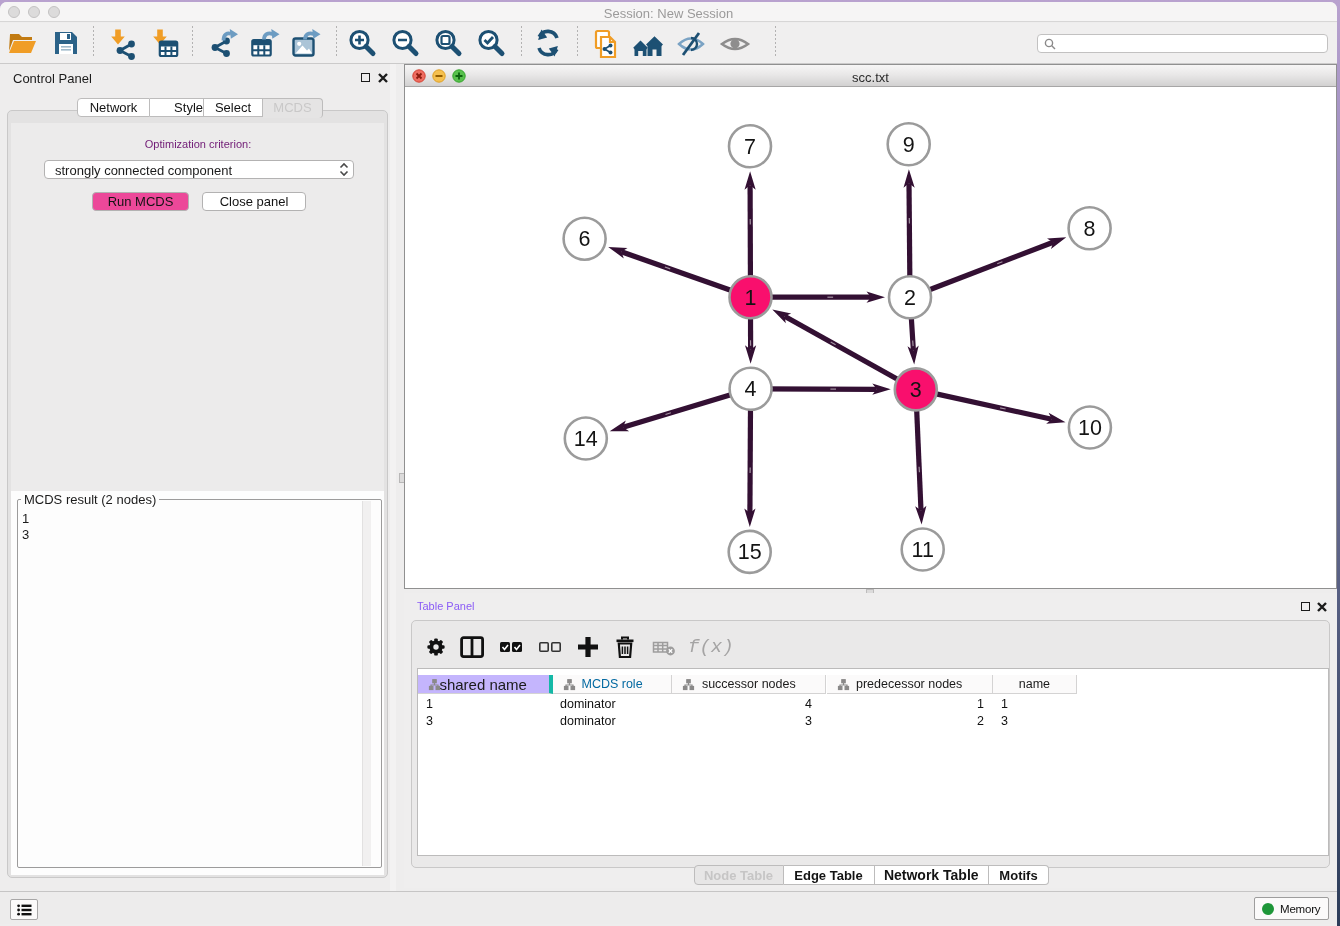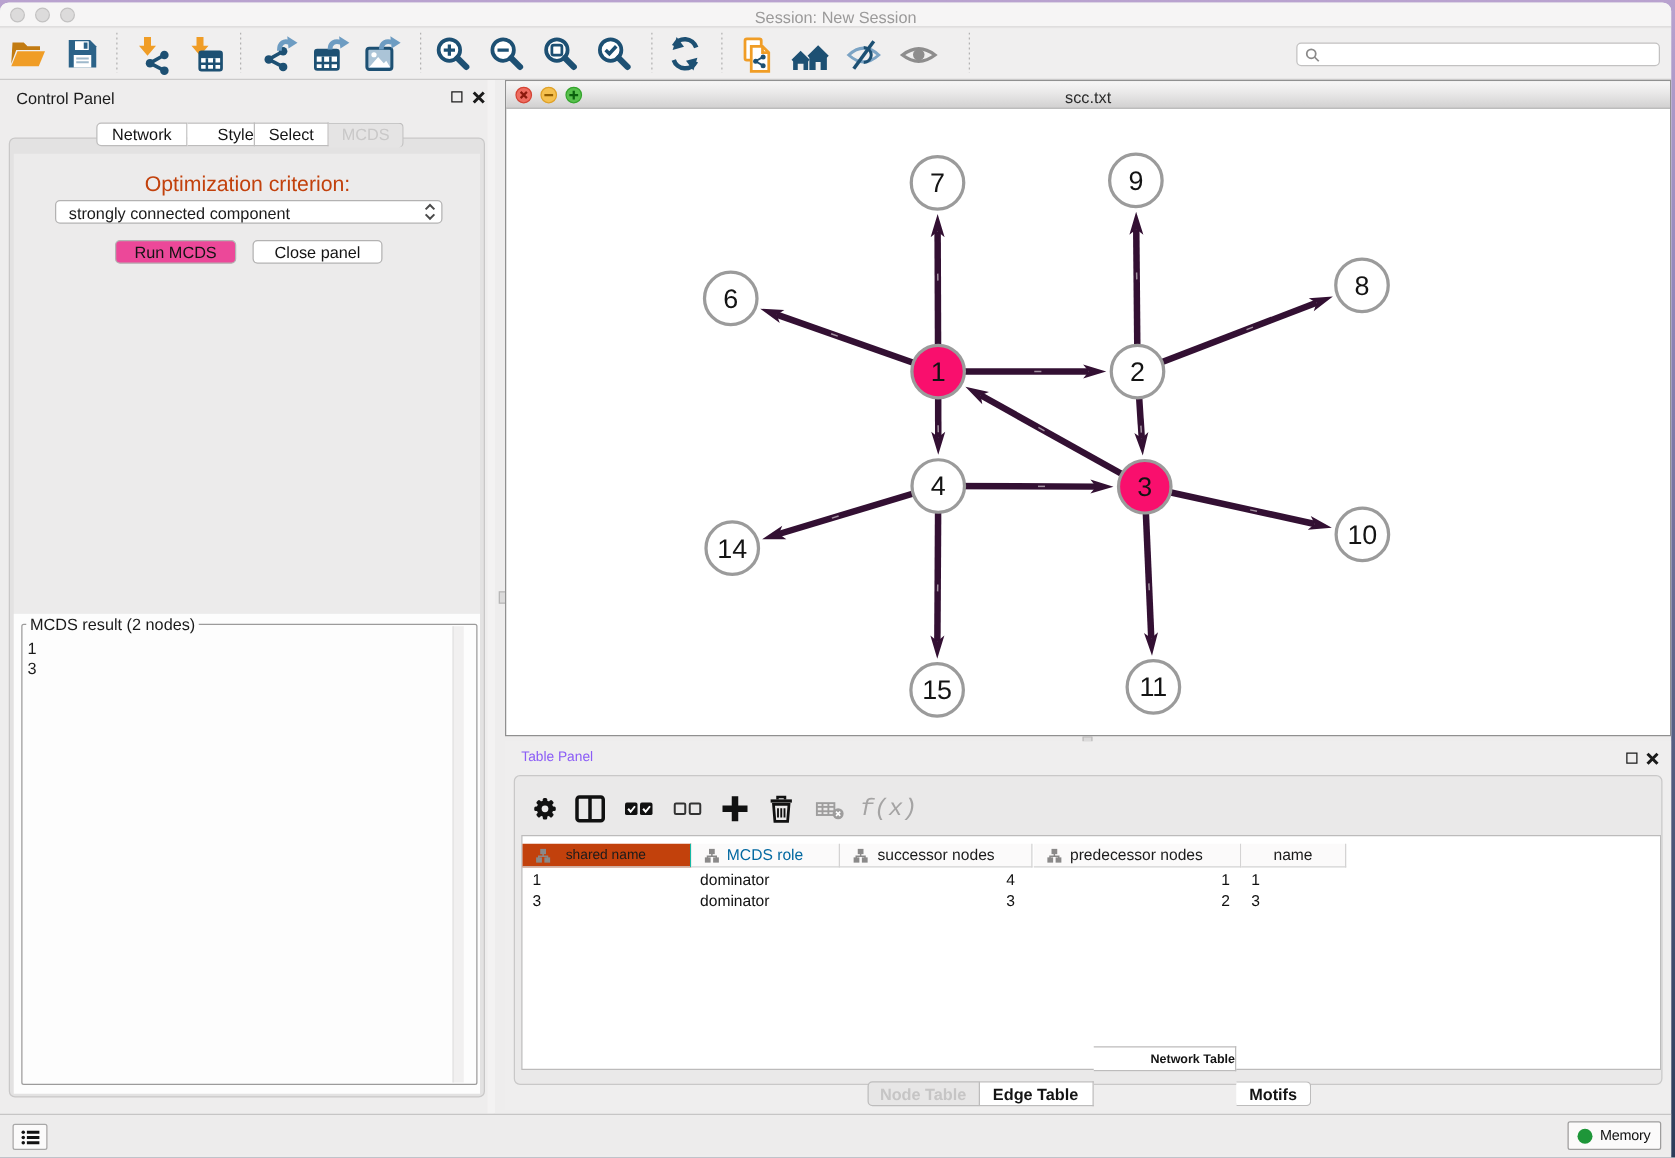--- a/index.html
+++ b/index.html
@@ -135,21 +135,21 @@
 <svg class="abs" style="left:377px;top:72px" width="12" height="12" viewBox="0 0 12 12">
         <path d="M2 2 L10 10 M10 2 L2 10" stroke="#1b1b1b" stroke-width="2.4"></path>
       </svg>
 <div class="abs" style="left:7px;top:110px;width:381px;height:768px;background:#e3e2e2;border:1px solid #c9c8c8;border-radius:5px"></div>
 <div class="abs" style="left:11px;top:123px;width:373px;height:368px;background:#ecebeb"></div>
 <div class="abs" style="left:11px;top:491px;width:373px;height:384px;background:#fdfdfd"></div>
 <div class="abs" style="left:77px;top:98px;width:73px;height:19px;background:#fff;color:#141414;border:1px solid #bdbcbc;border-radius:4px 0 0 4px;font-size:13px;text-align:center;line-height:18px">Network</div>
 <div class="abs" style="left:150px;top:98px;width:54px;height:19px;background:#fff;color:#141414;border:1px solid #bdbcbc;border-left:none;border-radius:0;font-size:13px;text-align:right;line-height:18px">Style</div>
 <div class="abs" style="left:204px;top:98px;width:59px;height:19px;background:#fff;color:#141414;border:1px solid #bdbcbc;border-left:none;border-radius:0;font-size:13px;text-align:center;line-height:18px">Select</div>
 <div class="abs" style="left:263px;top:98px;width:60px;height:19px;background:#e5e4e4;color:#c9c8c8;border:1px solid #bdbcbc;border-bottom:none;border-radius:0 4px 4px 0;border-left:none;height:20px;font-size:13px;text-align:center;line-height:18px">MCDS</div>
-<div class="abs" style="left:0;top:138px;width:396px;text-align:center;font-size:17px;color:#c2410c">Optimization criterion:</div>
+<div class="abs" style="left:0;top:138px;width:396px;text-align:center;font-size:11px;color:#701a75">Optimization criterion:</div>
 <div class="abs" style="left:44px;top:160px;width:310px;height:19px;background:#fff;border:1px solid #b3b2b2;border-radius:4px;font-size:13px;color:#1b1b1b;padding:2px 0 0 10px">strongly connected component</div>
 <svg class="abs" style="left:339px;top:163px" width="10" height="13" viewBox="0 0 10 13">
         <path d="M1.5 4.5 L5 1 L8.5 4.5" fill="none" stroke="#4a4a4a" stroke-width="1.6"></path>
         <path d="M1.5 8.5 L5 12 L8.5 8.5" fill="none" stroke="#4a4a4a" stroke-width="1.6"></path>
       </svg>
 <div class="abs" style="left:92px;top:192px;width:97px;height:19px;background:#ec4899;border:1px solid #b3b2b2;border-radius:4px;font-size:13px;color:#141414;text-align:center;line-height:17px">Run MCDS</div>
 <div class="abs" style="left:202px;top:192px;width:104px;height:19px;background:#fff;border:1px solid #b3b2b2;border-radius:4px;font-size:13px;color:#141414;text-align:center;line-height:17px">Close panel</div>
 <div class="abs" style="left:17px;top:499px;width:365px;height:369px;border:1px solid #9c9b9b;border-radius:2px"></div>
 <div class="abs" style="left:21px;top:492px;background:#fdfdfd;padding:0 3px;font-size:13px;color:#1b1b1b">MCDS result (2 nodes)</div>
 <div class="abs" style="left:22px;top:511px;font-size:13px;color:#1b1b1b;line-height:16px">1<br>3</div>
@@ -281,21 +281,21 @@
           <line x1="2.5" y1="11.5" x2="16.5" y2="11.5"></line>
           <line x1="2.5" y1="15" x2="16.5" y2="15"></line>
           <line x1="7" y1="8.5" x2="7" y2="18"></line>
           <line x1="11.7" y1="8.5" x2="11.7" y2="18"></line>
         </g>
         <circle cx="19.5" cy="17" r="4.4" fill="#9e9d9d"></circle>
         <path d="M17.8 15.3 l3.4 3.4 M21.2 15.3 l-3.4 3.4" stroke="#fff" stroke-width="1.3"></path>
       </svg>
 <div class="abs" style="left:688px;top:636px;font-family:Liberation Mono, monospace;font-style:italic;font-size:19px;color:#a5a4a4">f(x)</div>
 <div class="abs" style="left:417px;top:668px;width:912px;height:188px;background:#fff;border:1px solid #bcbbbb"></div>
-<div class="abs" style="left:417.5px;top:675px;width:135.4px;height:19px;background:#c2410c;border-right:1px solid #14b8a6;border-bottom:1px solid #d4d3d3;font-size:11px;color:#1b1b1b;text-align:center;line-height:19px">shared name</div>
+<div class="abs" style="left:417.5px;top:675px;width:135.4px;height:19px;background:#c4b5fd;border-right:4px solid #14b8a6;border-bottom:1px solid #d4d3d3;font-size:15px;color:#1b1b1b;text-align:center;line-height:19px">shared name</div>
       <div class="abs" style="left:428.5px;top:679px">
         <svg width="11" height="11" viewBox="0 0 11 11" style="vertical-align:-1px">
           <g fill="none" stroke="#8a8989" stroke-width="1.2">
             <rect x="3.8" y="0.7" width="3.4" height="3" fill="#8a8989"></rect>
             <path d="M5.5 3.7 V6 M2 8 V6 H9 V8"></path>
             <rect x="0.5" y="7.5" width="3.4" height="3" fill="#8a8989"></rect>
             <rect x="7.1" y="7.5" width="3.4" height="3" fill="#8a8989"></rect>
           </g>
         </svg>
       </div>
@@ -338,21 +338,21 @@
 <div class="abs" style="left:672px;top:697px;width:140px;text-align:right;font-size:12.5px;color:#111">4</div>
 <div class="abs" style="left:826px;top:697px;width:158px;text-align:right;font-size:12.5px;color:#111">1</div>
 <div class="abs" style="left:1001px;top:697px;font-size:12.5px;color:#111">1</div>
 <div class="abs" style="left:426px;top:714px;font-size:12.5px;color:#111">3</div>
 <div class="abs" style="left:560px;top:714px;font-size:12.5px;color:#111">dominator</div>
 <div class="abs" style="left:672px;top:714px;width:140px;text-align:right;font-size:12.5px;color:#111">3</div>
 <div class="abs" style="left:826px;top:714px;width:158px;text-align:right;font-size:12.5px;color:#111">2</div>
 <div class="abs" style="left:1001px;top:714px;font-size:12.5px;color:#111">3</div>
 <div class="abs" style="left:693.5px;top:865px;width:90px;height:20px;background:#e7e6e6;color:#c6c5c5;border:1px solid #bdbcbc;border-radius:4px 0 0 4px;font-size:13px;font-weight:bold;text-align:center;line-height:19px">Node Table</div>
 <div class="abs" style="left:783.5px;top:865px;width:91px;height:20px;background:#fff;color:#141414;border:1px solid #bdbcbc;border-left:none;border-radius:0;font-size:13px;font-weight:bold;text-align:center;line-height:19px">Edge Table</div>
-<div class="abs" style="left:874.5px;top:837px;width:114.5px;height:20px;background:#fff;color:#141414;border:1px solid #bdbcbc;border-left:none;border-radius:0;font-size:10px;font-weight:bold;text-align:right;line-height:19px">Network Table</div>
+<div class="abs" style="left:874.5px;top:865px;width:114.5px;height:20px;background:#fff;color:#141414;border:1px solid #bdbcbc;border-left:none;border-radius:0;font-size:14px;font-weight:bold;text-align:center;line-height:19px">Network Table</div>
 <div class="abs" style="left:989px;top:865px;width:60px;height:20px;background:#fff;color:#141414;border:1px solid #bdbcbc;border-left:none;border-radius:0 4px 4px 0;font-size:13px;font-weight:bold;text-align:center;line-height:19px">Motifs</div>
 <div class="abs" style="left:0;top:891px;width:1337px;height:33px;background:#edecec;border-top:1px solid #c6c5c5"></div>
 <div class="abs" style="left:10px;top:899px;width:28px;height:21px;background:#fbfafa;border:1px solid #a8a7a7;border-radius:2px"></div>
 <svg class="abs" style="left:17px;top:904px" width="15" height="12" viewBox="0 0 15 12">
         <g fill="#111">
           <circle cx="1.6" cy="1.8" r="1.4"></circle>
           <circle cx="1.6" cy="6" r="1.4"></circle>
           <circle cx="1.6" cy="10.2" r="1.4"></circle>
           <rect x="4.5" y="0.6" width="10" height="2.4"></rect>
           <rect x="4.5" y="4.8" width="10" height="2.4"></rect>

